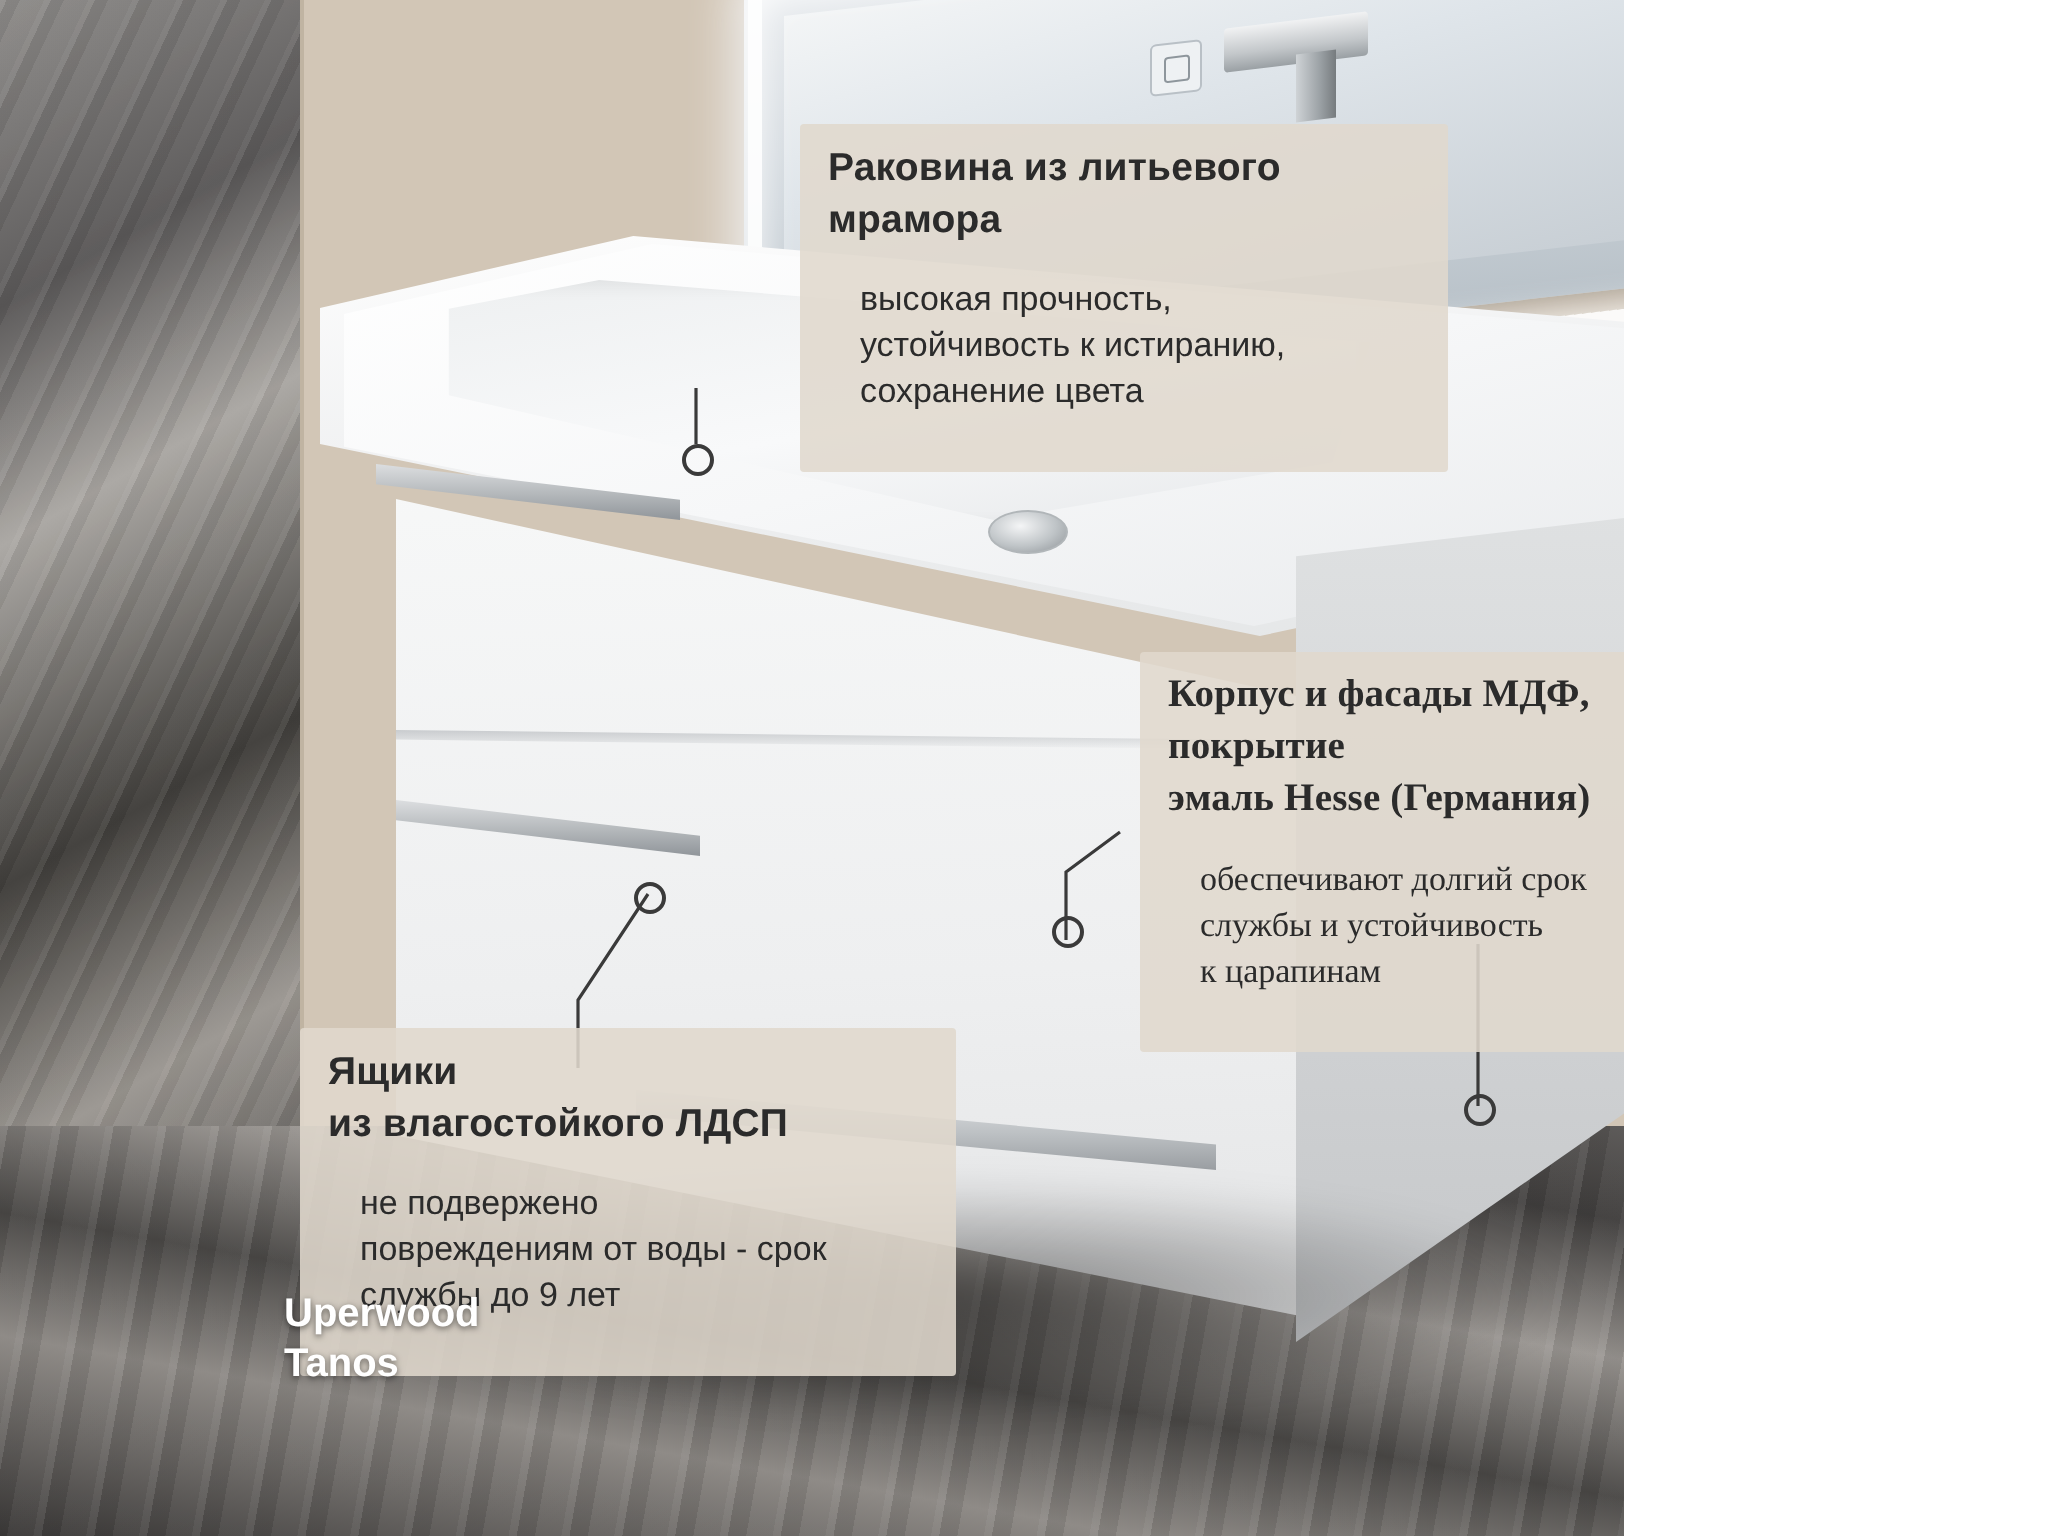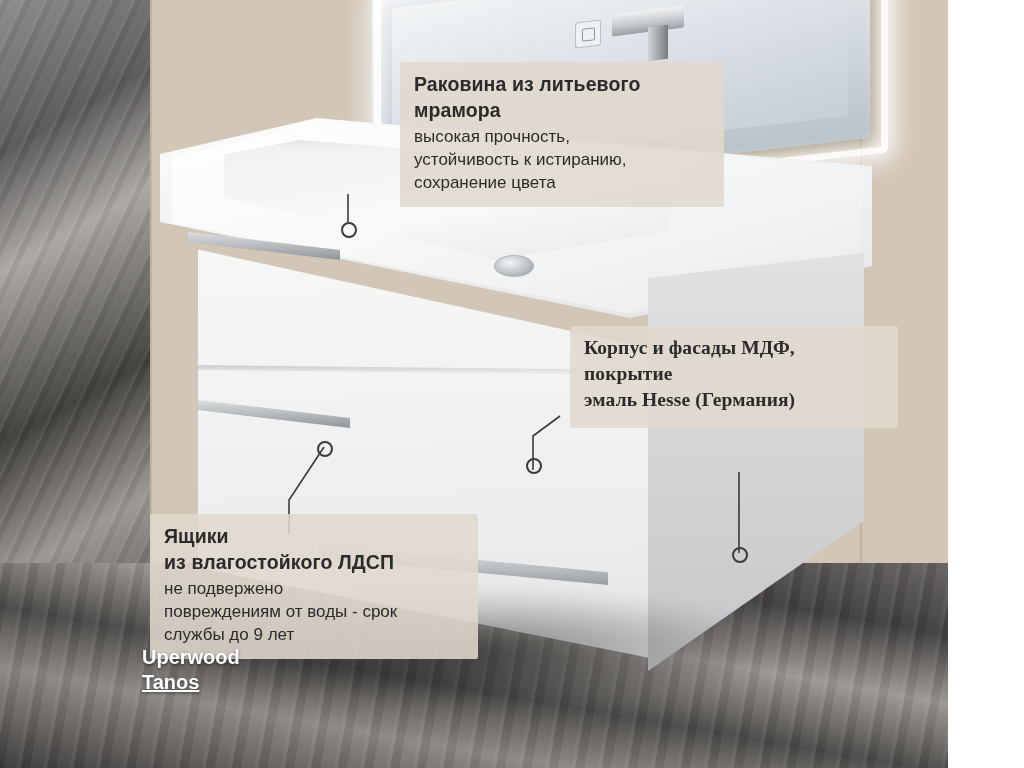--- a/index.html
+++ b/index.html
@@ -5,21 +5,21 @@
   html, body {
     margin: 0;
     padding: 0;
     background: #ffffff;
   }
   body {
     font-family: "Liberation Sans", sans-serif;
   }
   #scene {
     position: relative;
-    width: 948px;
+    width: 812px;
     height: 768px;
     overflow: hidden;
     background: #ffffff;
   }
 
   
   .photo {
     position: absolute;
     inset: 0;
     overflow: hidden;
@@ -225,21 +225,21 @@
   }
   .callout .c-title {
     font-weight: bold;
     font-size: 19.5px;
     letter-spacing: .1px;
     margin: 0 0 3px 0;
     white-space: pre-line;
   }
   .callout .c-body {
     font-size: 17px;
-    margin: 0;
+    margin: 16px;
     white-space: pre-line;
   }
   #callout-basin { left: 400px; top: 62px; width: 296px; }
   #callout-body  { left: 570px; top: 326px; width: 300px; font-family: Liberation Serif, serif; }
   #callout-drawers { left: 150px; top: 514px; width: 300px; }
 
   
   .leader {
     position: absolute;
     pointer-events: none;
@@ -255,21 +255,21 @@
   
   .brand {
     position: absolute;
     left: 142px; top: 645px;
     color: #ffffff;
     font-size: 20px;
     font-weight: bold;
     line-height: 1.25;
     text-shadow: 0 1px 3px rgba(0,0,0,0.55);
   }
-  .brand .b-line2 { font-weight: bold; text-decoration: underline; }
+  .brand .b-line2 { font-weight: bold; }
 </style>
 </head>
 <body>
 
 <div id="scene">
 
   <div class="photo">
     <div class="wall"></div>
     <div class="wall-tile-seam" style="left:860px;top:0;width:2px;height:640px;"></div>
     <div class="wall-tile-seam" style="left:150px;top:0;width:2px;height:640px;"></div>
@@ -312,20 +312,23 @@
 мрамора</p>
     <p class="c-body">высокая прочность,
 устойчивость к истиранию,
 сохранение цвета</p>
   </div>
 
   <div class="callout" id="callout-body">
     <p class="c-title">Корпус и фасады МДФ,
 покрытие
 эмаль Hesse (Германия)</p>
+    <p class="c-body">обеспечивают долгий срок
+службы и устойчивость
+к царапинам</p>
   </div>
 
   <div class="callout" id="callout-drawers">
     <p class="c-title">Ящики
 из влагостойкого ЛДСП</p>
     <p class="c-body">не подвержено
 повреждениям от воды - срок
 службы до 9 лет</p>
   </div>
 

